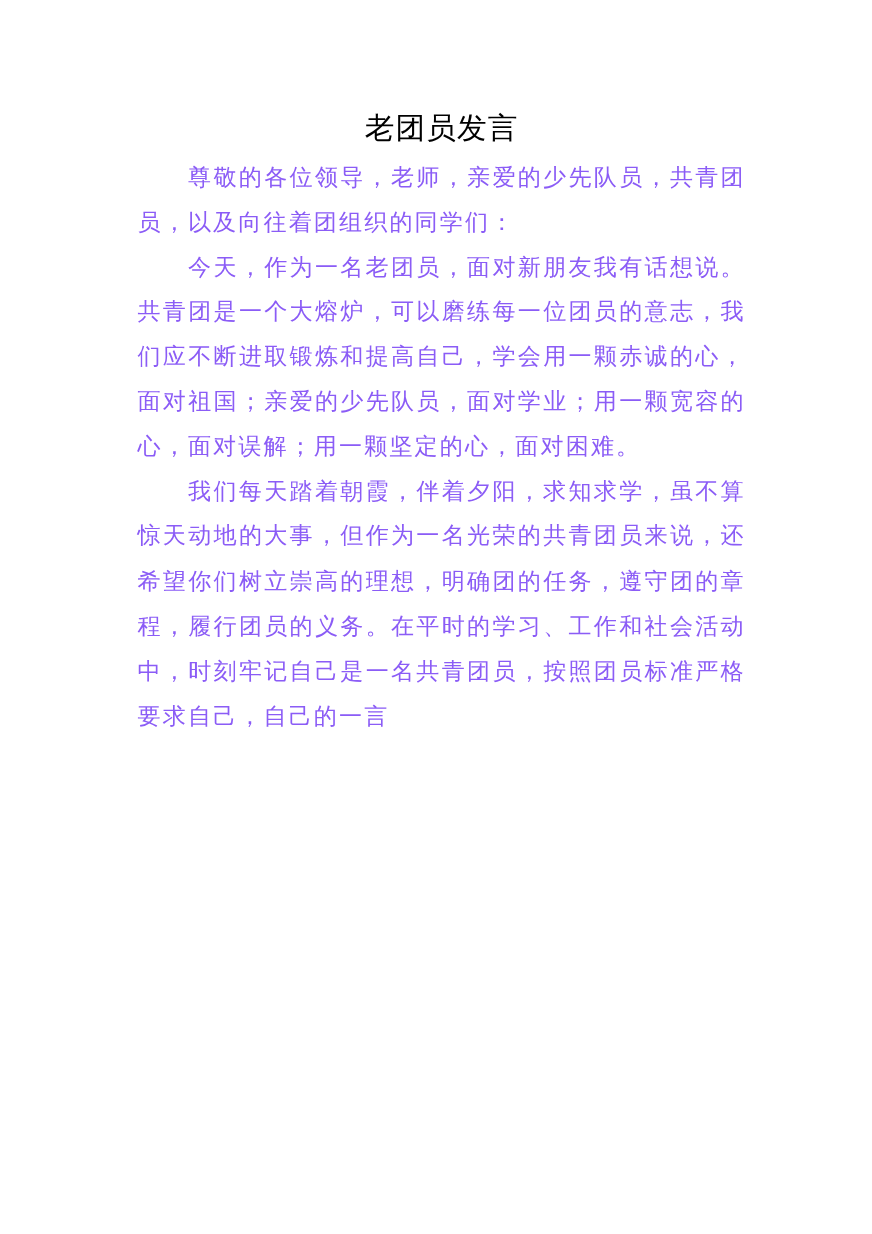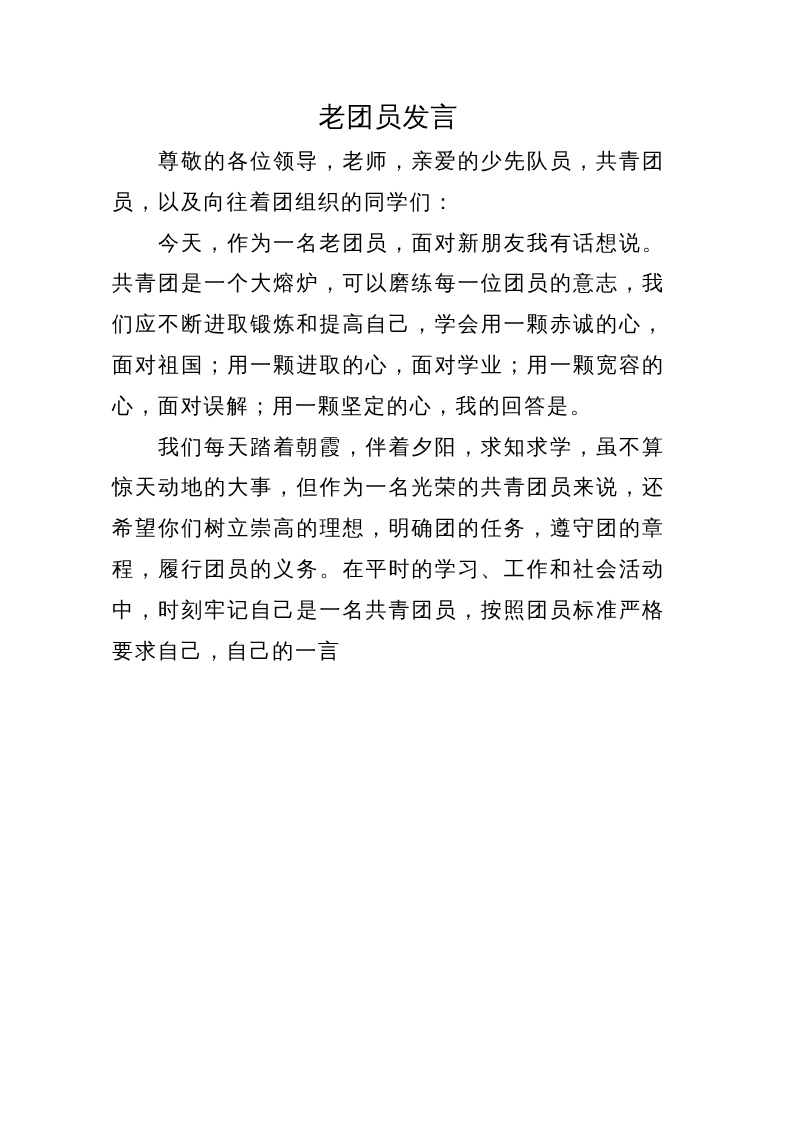--- a/index.html
+++ b/index.html
@@ -10,21 +10,21 @@
     body {
       width: 793px;
       height: 1122px;
       position: relative;
       overflow: hidden;
       font-family: "DejaVu Serif", "Liberation Serif", serif;
       color: #111111;
     }
     .page {
       position: absolute;
-      left: 112px;
+      left: 125px;
       top: 97px;
       width: 553px;
     }
     .title {
       text-align: center;
       font-family: "DejaVu Sans", "Liberation Sans", sans-serif;
       font-size: 27px;
       font-weight: normal;
       line-height: 40px;
       margin: 0 0 4px 0;
@@ -33,24 +33,24 @@
     }
     .para {
       margin: 0;
       font-size: 21px;
       line-height: 40.8px;
       text-indent: 46px;
       text-align: justify;
       text-justify: inter-character;
       letter-spacing: 1.9px;
       word-break: break-all;
-      color: #000000;
+      color: #8b5cf6;
     }
   </style>
 </head>
 <body>
 
 <div class="page">
   <h1 class="title">老团员发言</h1>
   <p class="para">尊敬的各位领导，老师，亲爱的少先队员，共青团员，以及向往着团组织的同学们：</p>
-  <p class="para">今天，作为一名老团员，面对新朋友我有话想说。共青团是一个大熔炉，可以磨练每一位团员的意志，我们应不断进取锻炼和提高自己，学会用一颗赤诚的心，面对祖国；用一颗进取的心，面对学业；用一颗宽容的心，面对误解；用一颗坚定的心，我的回答是。</p>
+  <p class="para">今天，作为一名老团员，面对新朋友我有话想说。共青团是一个大熔炉，可以磨练每一位团员的意志，我们应不断进取锻炼和提高自己，学会用一颗赤诚的心，面对祖国；亲爱的少先队员，面对学业；用一颗宽容的心，面对误解；用一颗坚定的心，面对困难。</p>
   <p class="para">我们每天踏着朝霞，伴着夕阳，求知求学，虽不算惊天动地的大事，但作为一名光荣的共青团员来说，还希望你们树立崇高的理想，明确团的任务，遵守团的章程，履行团员的义务。在平时的学习、工作和社会活动中，时刻牢记自己是一名共青团员，按照团员标准严格要求自己，自己的一言</p>
 </div>
 
 </body></html>

